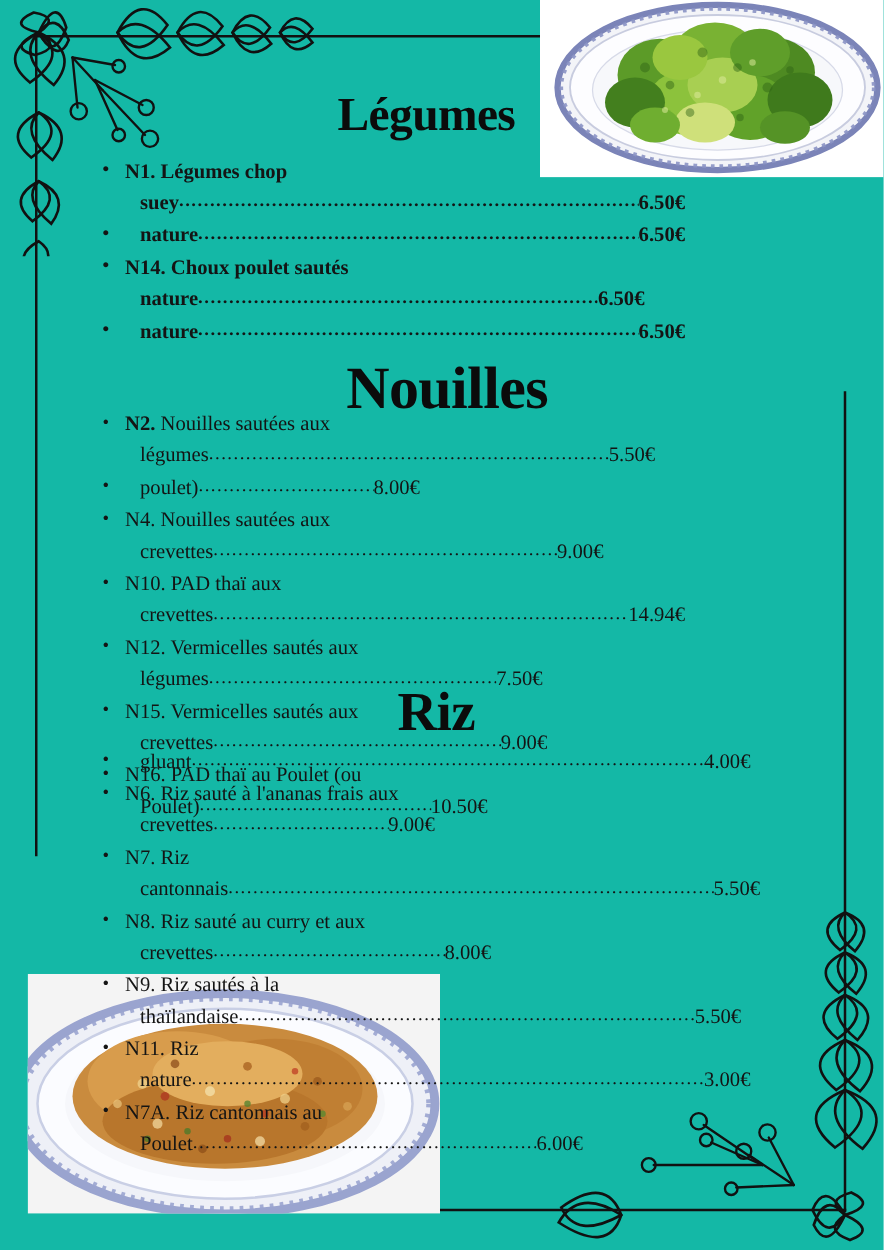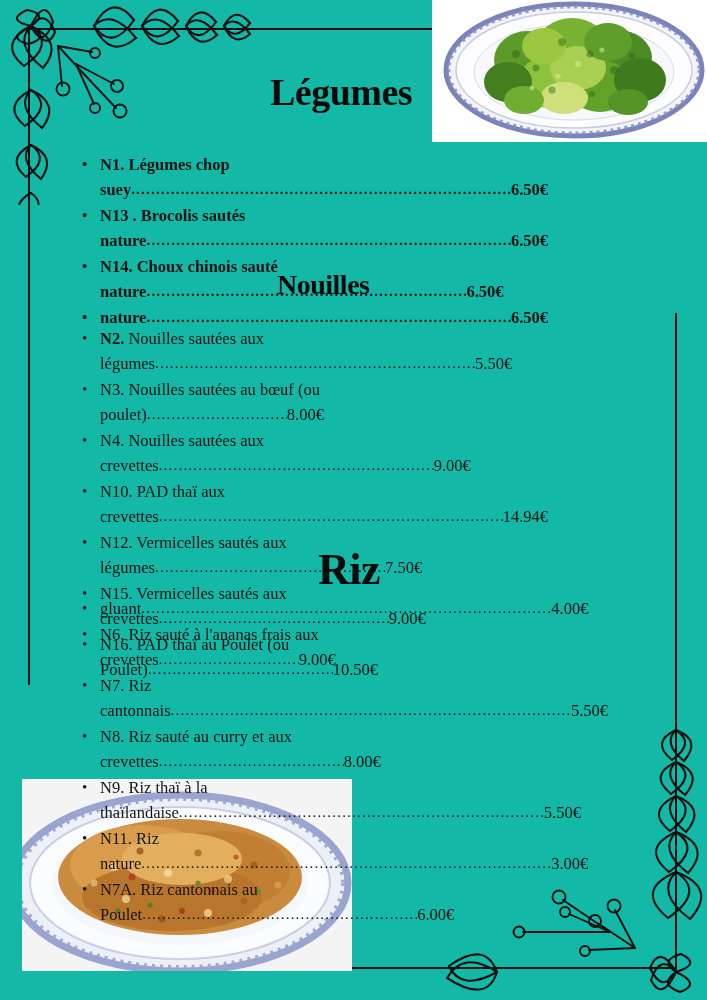--- a/index.html
+++ b/index.html
@@ -29,26 +29,26 @@
   .photo-rice{left:22px;top:779px;width:330px;height:192px;z-index:0;}
   .photo svg{display:block;width:100%;height:100%;}
 
   
   .heading{
     position:absolute;z-index:6;
     font-weight:700;letter-spacing:-0.5px;
     color:#0b0b0b;white-space:nowrap;
   }
   .h-legumes{left:270px;top:70px;font-size:38px;}
-  .h-nouilles{left:277px;top:269px;font-size:28px;}
+  .h-nouilles{left:277px;top:283px;font-size:48px;}
   .h-riz{left:318px;top:544px;font-size:44px;}
 
   
   .block{position:absolute;z-index:4;}
-  .blk-legumes{left:78px;top:152px;width:470px;}
+  .blk-legumes{left:78px;top:124px;width:470px;}
   .blk-nouilles{left:78px;top:326px;width:470px;}
   .blk-riz{left:78px;top:596px;width:530px;}
 
   .item{
     position:relative;
     padding-left:22px;
     margin:0 0 1px 0;
     line-height:25px;
     font-size:16.5px;
     color:#141414;
@@ -60,20 +60,21 @@
     position:absolute;left:4px;top:0;
     font-size:15px;line-height:25px;color:#141414;
   }
   
   .item.semi .code{font-weight:700;}
 
   .row{display:block;}
   .priceline{
     display:flex;align-items:flex-end;
     white-space:nowrap;
+    margin-left:12px;
   }
   .dots{
     flex:0 1 auto;
     overflow:hidden;
     letter-spacing:1.2px;
     font-size:15px;
     color:#141414;
   }
   .price{flex:0 0 auto;}
   .w-s   .dots{width:140px;}
@@ -275,29 +276,28 @@
   <div class="block blk-legumes">
       <div class="item w-4xl" title="N1. Légumes chop suey">
         <div class="row">N1. Légumes chop</div>
         <div class="priceline">
           <span>suey</span>
           <span class="dots">...................................................................................................</span>
           <span class="price">6.50€</span>
         </div>
       </div>
       <div class="item w-3xl" title="N13 . Brocolis sautés nature">
-        <div class="row">N13 . Brocolis sautés</div>
         <div class="priceline">
           <span>nature</span>
           <span class="dots">...................................................................................................</span>
           <span class="price">6.50€</span>
         </div>
       </div>
       <div class="item w-xxl" title="N14. Choux chinois sautés nature">
-        <div class="row">N14. Choux chinois sauté</div>
+        <div class="row">N14. Choux poulet sautés</div>
         <div class="priceline">
           <span>nature</span>
           <span class="dots">...................................................................................................</span>
           <span class="price">6.50€</span>
         </div>
       </div>
       <div class="item w-4xl" title="N1A. Soja sautés nature">
         <div class="priceline">
           <span>nature</span>
           <span class="dots">...................................................................................................</span>
@@ -308,21 +308,20 @@
   <div class="block blk-nouilles">
       <div class="item semi w-xxl" title="N2. Nouilles sautées aux légumes">
         <div class="row"><span class="code">N2.</span> Nouilles sautées aux</div>
         <div class="priceline">
           <span>légumes</span>
           <span class="dots">...................................................................................................</span>
           <span class="price">5.50€</span>
         </div>
       </div>
       <div class="item w-s" title="N3. Nouilles sautées au bœuf (ou poulet)">
-        <div class="row">N3. Nouilles sautées au bœuf (ou</div>
         <div class="priceline">
           <span>poulet)</span>
           <span class="dots">...................................................................................................</span>
           <span class="price">8.00€</span>
         </div>
       </div>
       <div class="item w-xl" title="N4. Nouilles sautées aux crevettes">
         <div class="row">N4. Nouilles sautées aux</div>
         <div class="priceline">
           <span>crevettes</span>
@@ -389,21 +388,21 @@
       </div>
       <div class="item w-m" title="N8. Riz sauté au curry et aux crevettes">
         <div class="row">N8. Riz sauté au curry et aux</div>
         <div class="priceline">
           <span>crevettes</span>
           <span class="dots">...................................................................................................</span>
           <span class="price">8.00€</span>
         </div>
       </div>
       <div class="item w-3xl" title="N9. Riz sauté à la thaïlandaise">
-        <div class="row">N9. Riz thaï à la</div>
+        <div class="row">N9. Riz sautés à la</div>
         <div class="priceline">
           <span>thaïlandaise</span>
           <span class="dots">...................................................................................................</span>
           <span class="price">5.50€</span>
         </div>
       </div>
       <div class="item w-4xl" title="N11. Riz nature">
         <div class="row">N11. Riz</div>
         <div class="priceline">
           <span>nature</span>

